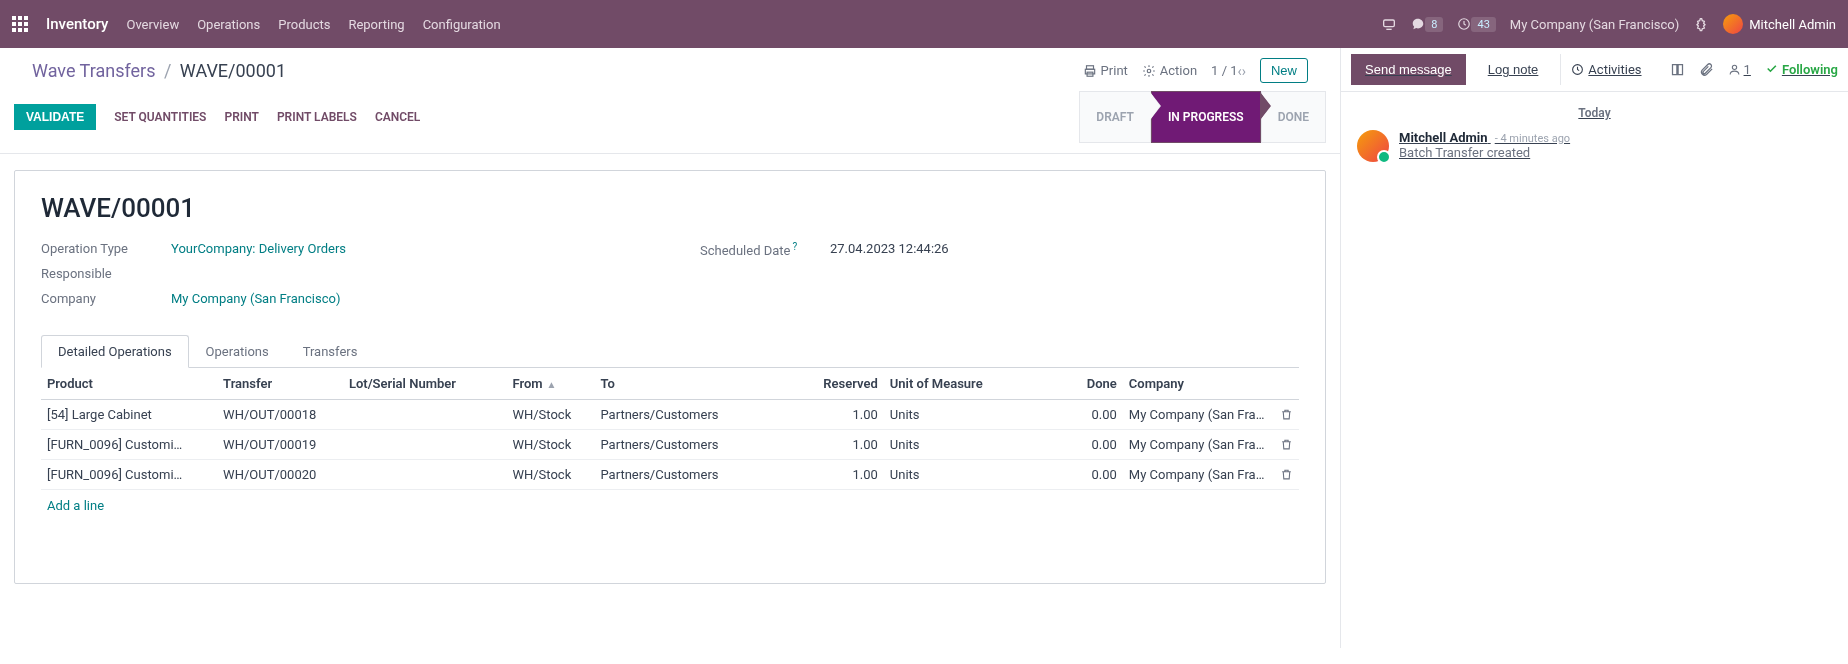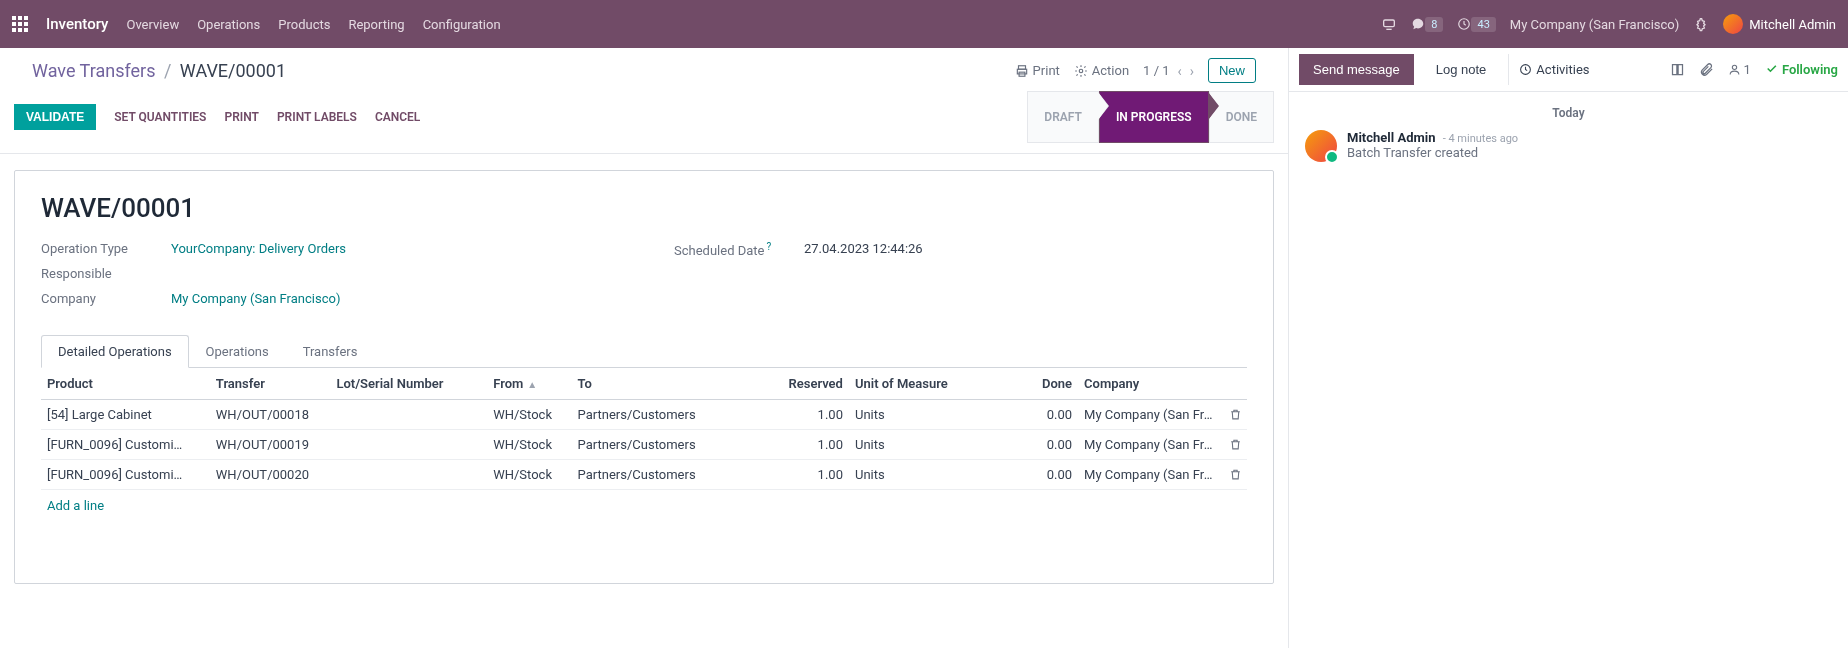--- a/index.html
+++ b/index.html
@@ -14,31 +14,31 @@
 .apps-icon span { background: #fff; width: 4px; height: 4px; }
 .nav-title { font-size: 15px; font-weight: 500; }
 .nav-link { color: #e4d9e1; cursor: pointer; }
 .nav-badge { display: inline-flex; align-items: center; gap: 4px; background: rgba(255,255,255,0.15); border-radius: 3px; padding: 1px 6px; font-size: 11px; color: #c9edff; }
 .nav-icon-btn { display: flex; align-items: center; cursor: pointer; color: #e4d9e1; }
 .avatar-sm { width: 20px; height: 20px; border-radius: 50%; background: linear-gradient(135deg, #f59e0b, #ef4444); display: inline-block; }
 
 
 .page { display: flex; }
 .main { flex: 1; min-width: 0; }
-.chatter { width: 560px; border-left: 1px solid #e5e7eb; min-height: 600px; }
+.chatter { width: 508px; border-left: 1px solid #e5e7eb; min-height: 600px; text-decoration: underline; }
 
 
 .crumb-row { display: flex; align-items: center; padding: 10px 32px 2px; }
 .crumb { font-size: 18px; }
 .crumb a { color: #71639e; }
 .crumb-sep { color: #9ca3af; margin: 0 4px; }
 .crumb-current { color: #374151; }
 .crumb-actions { margin-left: auto; display: flex; align-items: center; gap: 14px; color: #6b7280; }
 .crumb-actions .btn-new { border: 1px solid #017e84; color: #017e84; background: #fff; padding: 4px 10px; border-radius: 3px; cursor: pointer; font-size: 13px; }
-.crumb-actions .pager { display: flex; align-items: center; gap: 8px; }
+.crumb-actions .pager { display: flex; align-items: center; }
 .pager-arrow { color: #9ca3af; cursor: pointer; font-size: 14px; }
 .crumb-actions .action-link { cursor: pointer; display: inline-flex; align-items: center; gap: 4px; }
 
 
 .btn-bar { display: flex; align-items: center; padding: 6px 14px 10px; border-bottom: 1px solid #e5e7eb; gap: 18px; }
 .btn-primary { background: #00a09d; color: #fff; border: none; padding: 6px 12px; font-weight: 600; font-size: 12px; cursor: pointer; border-radius: 0; }
 .btn-link { color: #714b67; font-weight: 600; font-size: 12px; cursor: pointer; }
 .status-bar { margin-left: auto; display: flex; align-items: center; }
 .status-step { padding: 18px 16px; font-size: 12px; color: #9ca3af; font-weight: 600; position: relative; background: #f9fafb; border: 1px solid #e5e7eb; }
 .status-step.step-chevron::after { content:""; position:absolute; right:-10px; top:0; bottom:0; width:0; height:0; border-top: 14px solid transparent; border-bottom: 14px solid transparent; border-left: 10px solid #f9fafb; z-index:2; }

